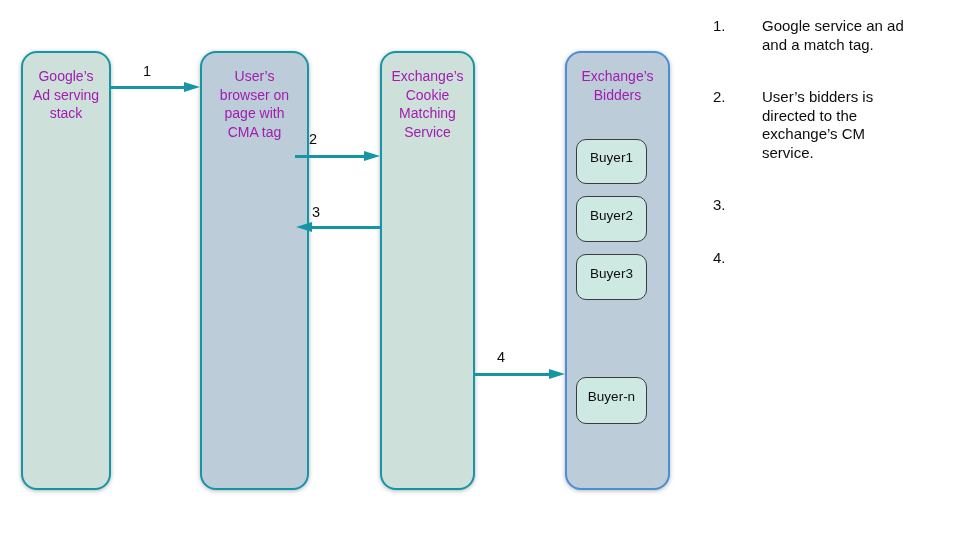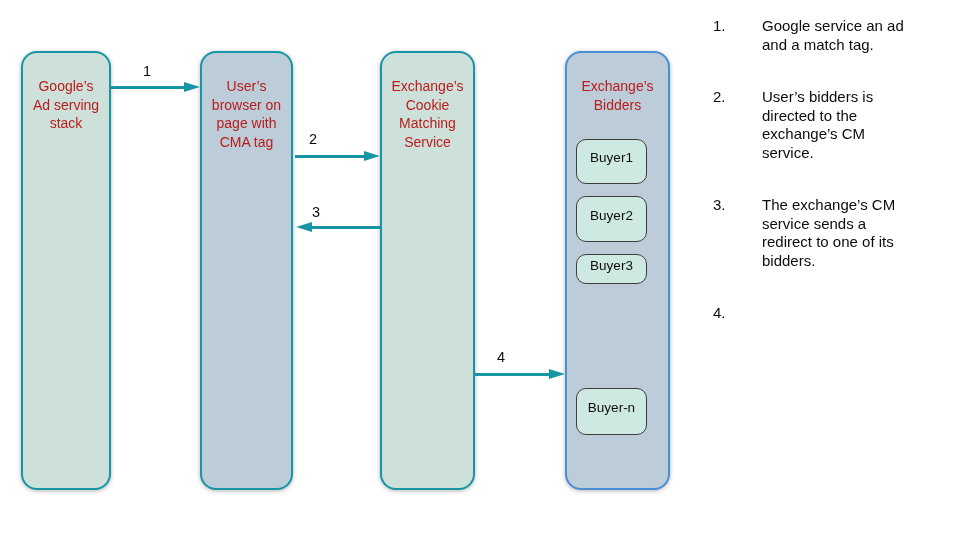--- a/index.html
+++ b/index.html
@@ -19,54 +19,54 @@
     position: absolute;
     top: 51px;
     height: 439px;
     border-radius: 16px;
     border: 2px solid #1696a5;
     box-shadow: 0 1px 4px rgba(90,90,90,0.45);
   }
   .lane-green { background: #cde1da; }
   .lane-blue  { background: #bccdd9; }
   .lane.b1 { left: 21px;  width: 90px;  }
-  .lane.b2 { left: 200px; width: 93px;  }
+  .lane.b2 { left: 200px; width: 109px;  }
   .lane.b3 { left: 380px; width: 95px;  }
   .lane.b4 { left: 565px; width: 105px; border-color: #4a8ed5; }
 
   .lane-title {
-    padding-top: 24px;
+    padding-top: 14px;
     width: 100%;
     text-align: center;
     font-size: 14px;
     line-height: 18.5px;
     white-space: pre-line;
-    color: #b91c1c;
+    color: #a21caf;
   }
 
   
   .buyer {
     position: absolute;
     left: 9px;
     width: 71px;
     height: 45px;
     background: #cee9e2;
     border: 1.5px solid #3d3d3d;
     border-radius: 10px;
     display: flex;
     align-items: center;
     justify-content: center;
     padding-bottom: 8px;
     font-size: 13.5px;
     color: #0d0d0d;
   }
   .buyer.y1 { top: 86px;  }
   .buyer.y2 { top: 143px; height: 46px; }
-  .buyer.y3 { top: 201px; height: 30px; }
-  .buyer.yn { top: 335px; height: 47px; }
+  .buyer.y3 { top: 201px; height: 46px; }
+  .buyer.yn { top: 324px; height: 47px; }
 
   
   .shaft {
     position: absolute;
     height: 3px;
     background: #1696a5;
   }
   .head {
     position: absolute;
     width: 0; height: 0;
@@ -178,23 +178,19 @@
     </div>
     <div class="step">
       <span class="step-num">2.</span>
       <span class="step-text">User’s bidders is
 directed to the
 exchange’s CM
 service.</span>
     </div>
     <div class="step">
       <span class="step-num">3.</span>
-      <span class="step-text">The exchange’s CM
-service sends a
-redirect to one of its
-bidders.</span>
     </div>
     <div class="step">
       <span class="step-num">4.</span>
     </div>
   </div>
 
 </div>
 
 </body></html>

